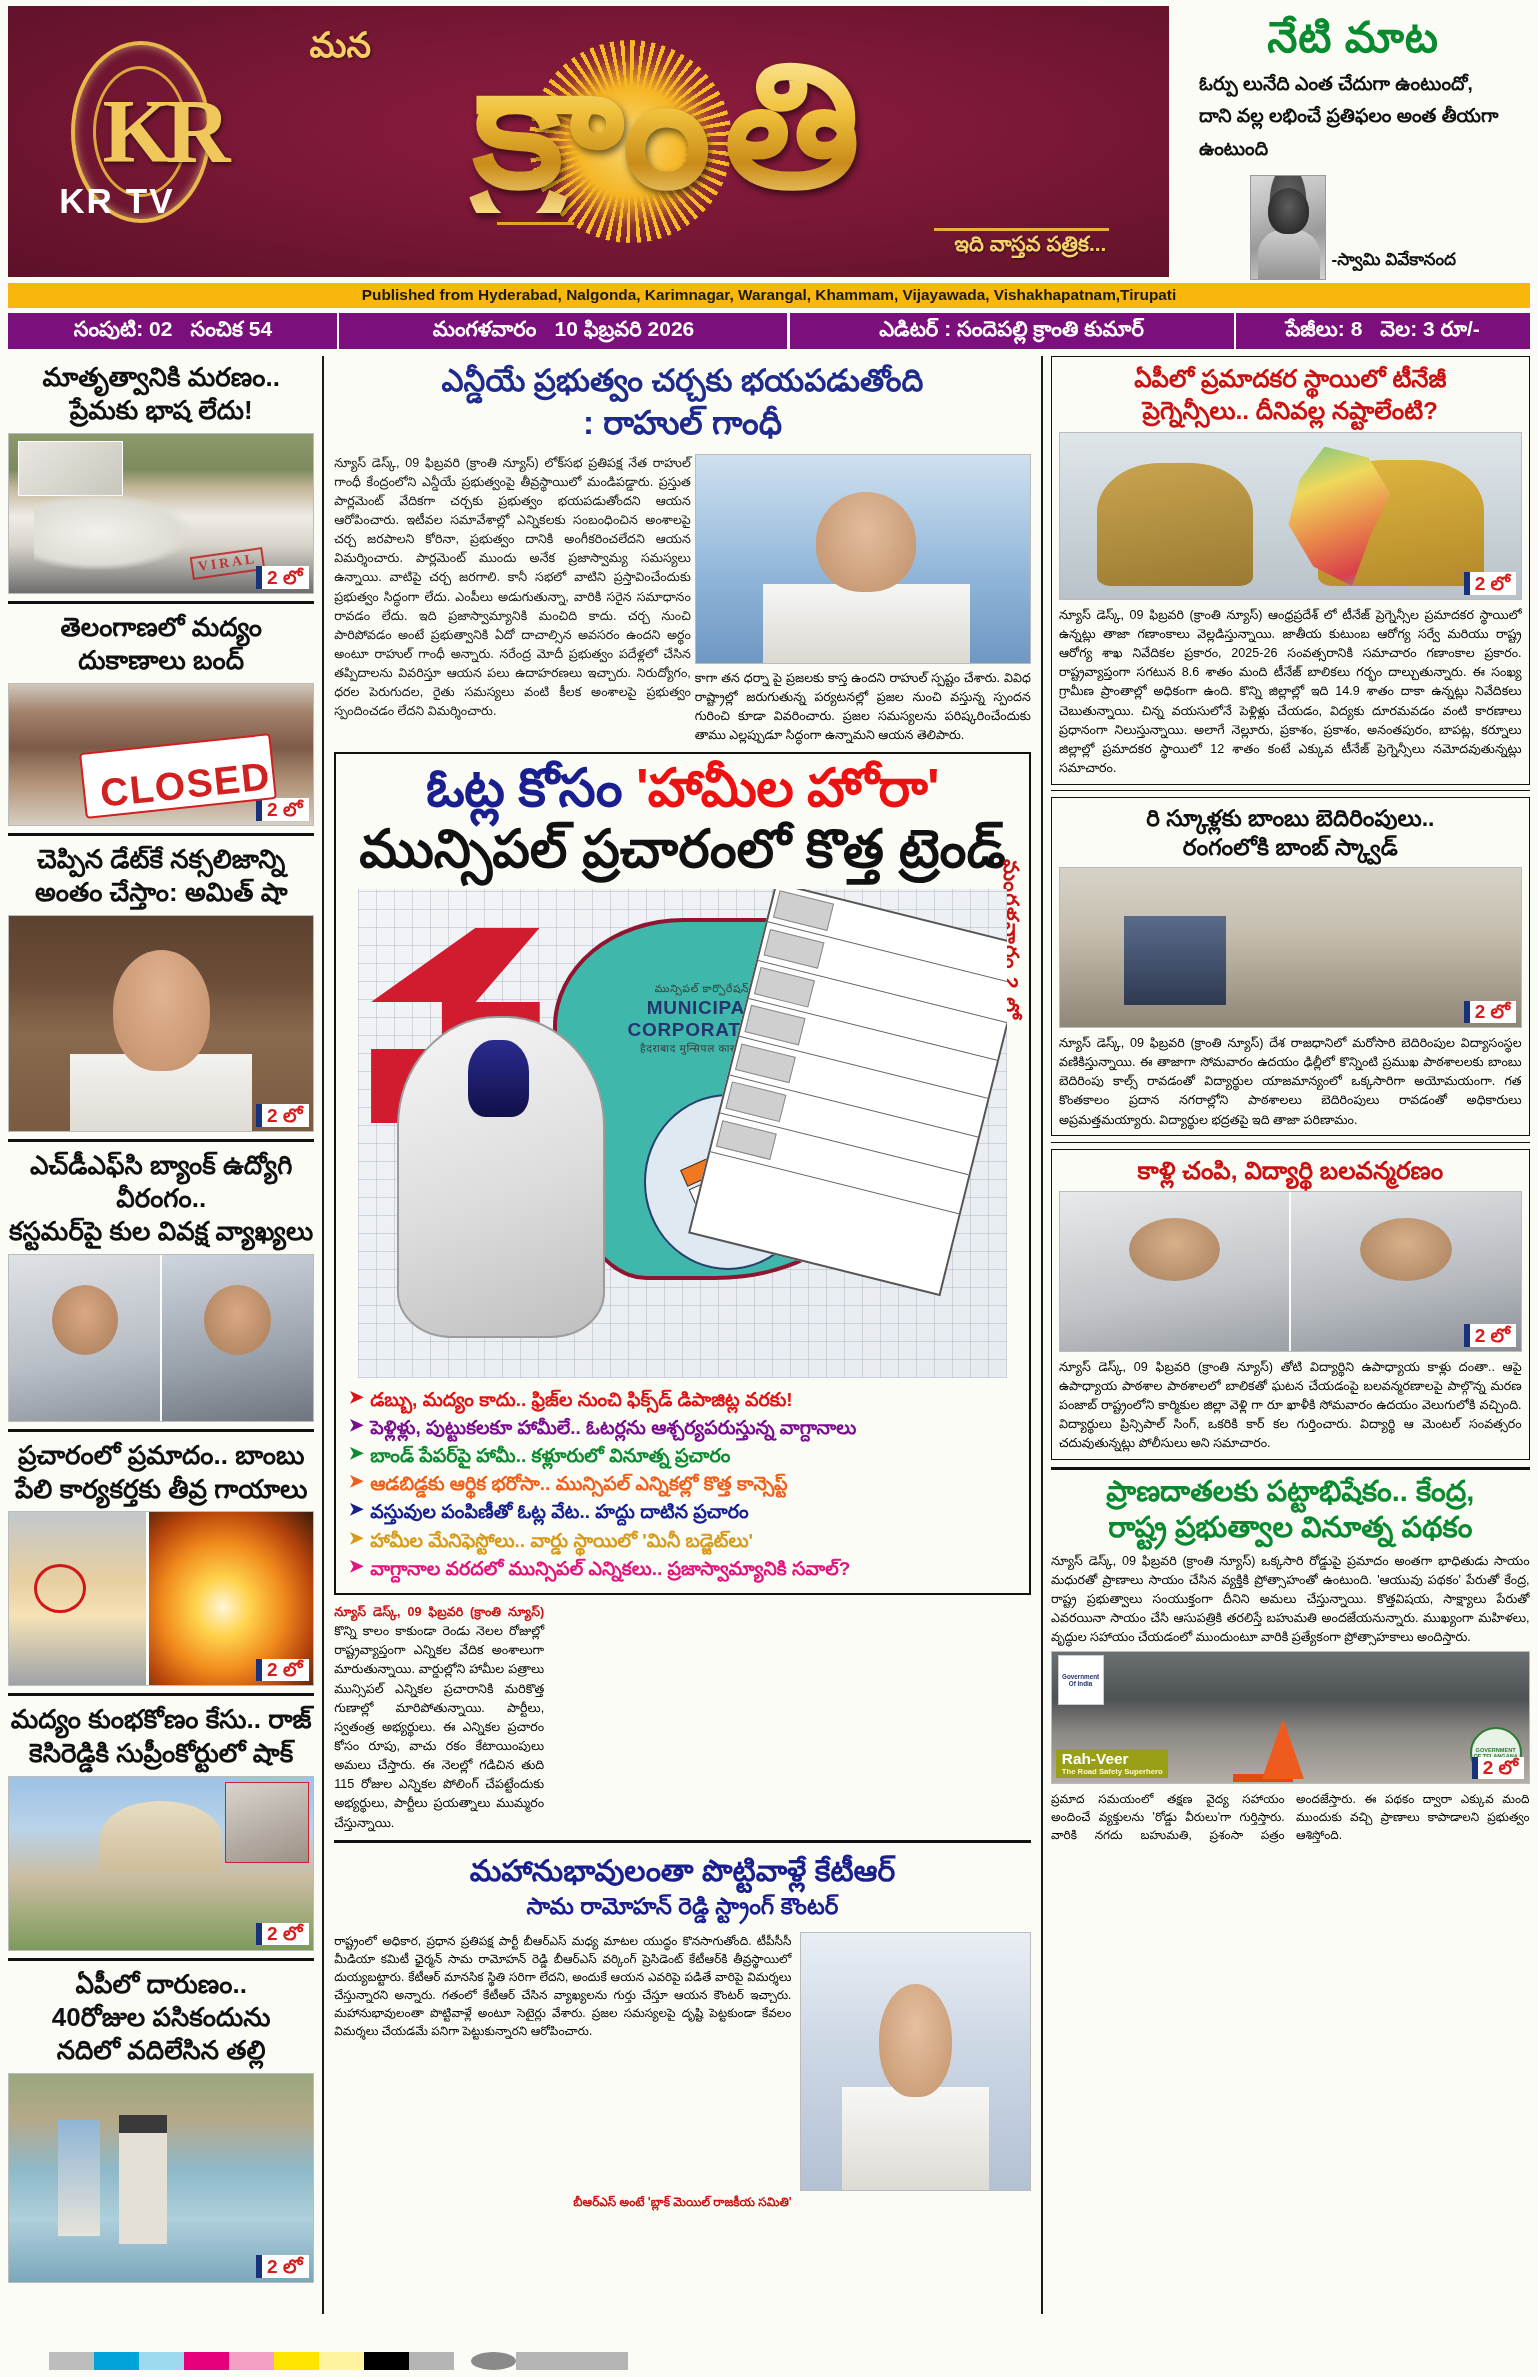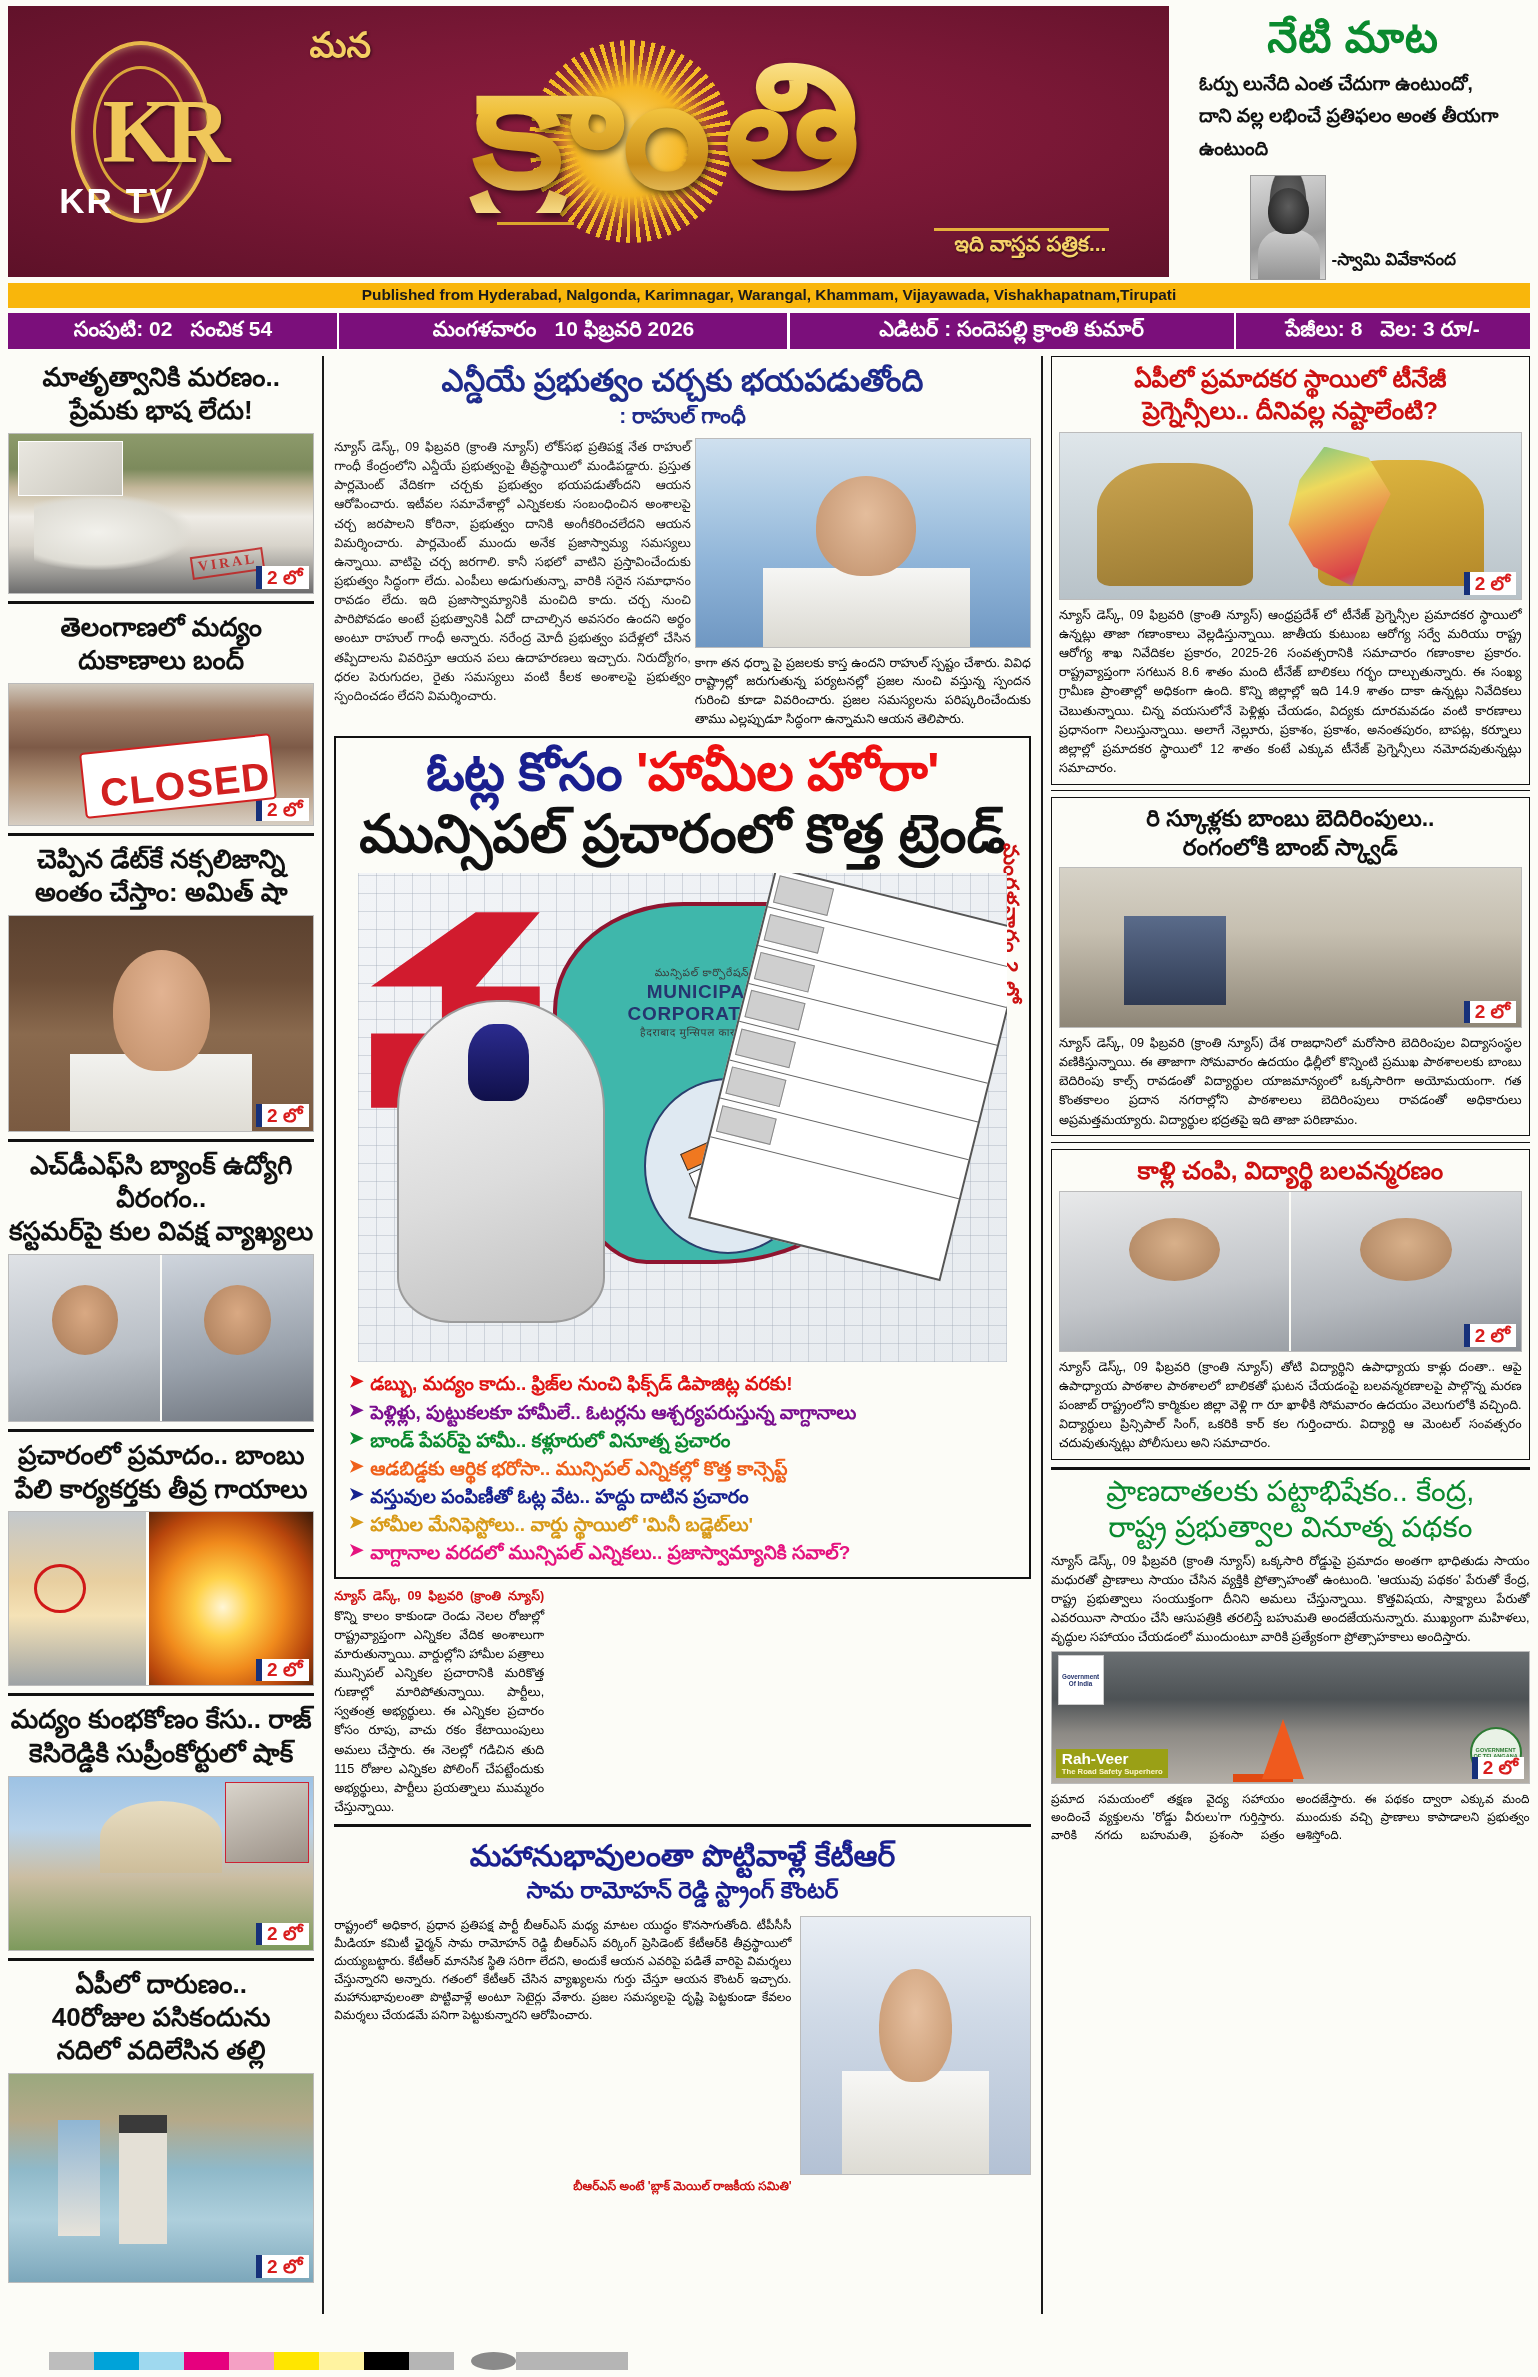--- a/index.html
+++ b/index.html
@@ -178,21 +178,21 @@
 
   .ph-river { height:210px; background:linear-gradient(180deg,#9aa87e 0%,#b5a989 22%,#8fb9c9 46%,#aecfdc 70%,#7ca7bb 100%); }
   .ph-river:after{ content:""; position:absolute; left:16%; top:22%; width:14%; height:56%; background:linear-gradient(180deg,#8fb6d4,#e7e3da); }
   .ph-river:before{ content:""; position:absolute; left:36%; top:20%; width:16%; height:62%; background:linear-gradient(180deg,#3a3a3a 0 14%, #e4e0d6 14%); }
 
   
   .lead-head {
     text-align:center; color:#1f2b8c; font-weight:bold;
     font-size:31px; line-height:1.3; padding:4.2px 0 1.4px 0;
   }
-  .lead-head .l2{ display:block; font-size:21px; padding-top:1.4px;}
+  .lead-head .l2{ display:block; font-size:33px; padding-top:1.4px;}
   .lead-body { display:flex; gap:4px; margin-top:7px; }
   .lead-text { flex:1; font-size:12.6px; line-height:1.52; text-align:justify; color:#111; }
   .lead-photo-wrap{ flex:0 0 336px; }
   .ph-rahul{ height:210px; position:relative; border:0.7px solid #bbb; overflow:hidden;
     background:linear-gradient(180deg,#cfe0ef 0%,#aecbe4 30%,#8fb4d8 60%,#6f97c2 100%); }
   .ph-rahul:after{ content:""; position:absolute; left:36%; top:18%; width:30%; height:48%; border-radius:50% 50% 45% 45%; background:radial-gradient(ellipse at 50% 38%, #e4bd9c, #bf8f6a); }
   .ph-rahul:before{ content:""; position:absolute; left:20%; top:62%; width:62%; height:40%; background:linear-gradient(180deg,#f6f6f4,#d9d7cf); }
   .cap { font-size:12.6px; line-height:1.5; text-align:justify; padding-top:5.6px; }
 
   .big-box { border:2.8px solid #111; margin-top:7px; padding:7px 8.4px 9.8px 8.4px; position:relative; }
@@ -298,21 +298,21 @@
   .cone{ position:absolute; left:44%; bottom:4.2px; width:0; height:0; border-left:21px solid transparent; border-right:21px solid transparent; border-bottom:60px solid #ef5a1e; }
   .cone-b{ position:absolute; left:38%; bottom:1.4px; width:60px; height:8.4px; background:#e14a12; }
   .rahveer{ position:absolute; left:4.2px; bottom:5.6px; background:#9aa016; color:#fff; font-weight:bold; font-size:15.4px; padding:2.1px 5.6px; line-height:1.06;}
   .rahveer small{ display:block; font-size:7.7px; font-weight:bold; color:#fff7cf; }
   .emblem{ position:absolute; left:5.6px; top:2.8px; width:46px; height:50px; background:#fff; border:0.7px solid #ccc;
      display:flex; align-items:center; justify-content:center; font-size:6.3px; text-align:center; color:#23326b; font-weight:bold;}
   .tg-seal{ position:absolute; right:7px; bottom:4.2px; width:52px; height:52px; border-radius:50%;
      background:#e9f2e6; border:2.1px solid #2d7a33; display:flex; align-items:center; justify-content:center;
      font-size:5.6px; color:#2d7a33; font-weight:bold; text-align:center;}
 
-  .green-head{ color:#0a8a2e; font-size:29px; font-weight:normal; text-align:center; line-height:1.26; }
+  .green-head{ color:#0a8a2e; font-size:29px; font-weight:bold; text-align:center; line-height:1.26; }
   .two-col-text{ column-count:2; column-gap:11.2px; font-size:12px; line-height:1.5; text-align:justify; padding-top:5.6px;}
 
   
   .regbar{ position:absolute; left:49px; bottom:7px; display:flex; height:18px; align-items:center; }
   .regbar span{ display:block; width:45px; height:18px; }
   .regdot{ width:18px; height:18px; border-radius:50%; background:#8a8a8a; margin-left:17px;}
   .hr-thin{ border:0; border-top:1.4px solid #111; margin:5.6px 0; }
 </style>
 </head>
 <body>

